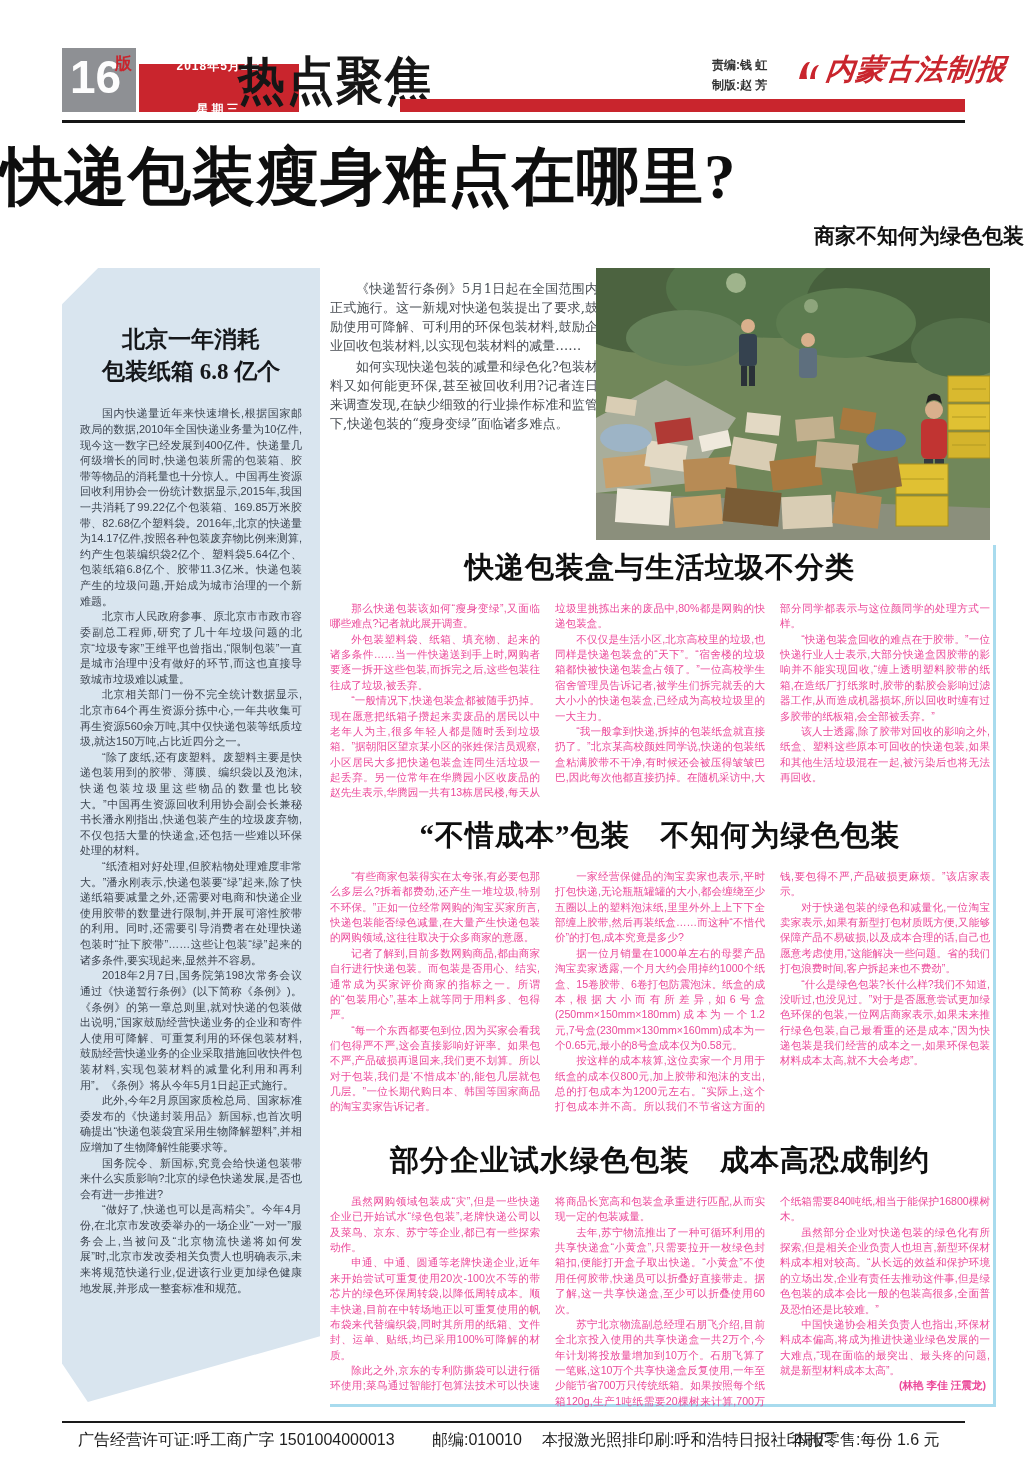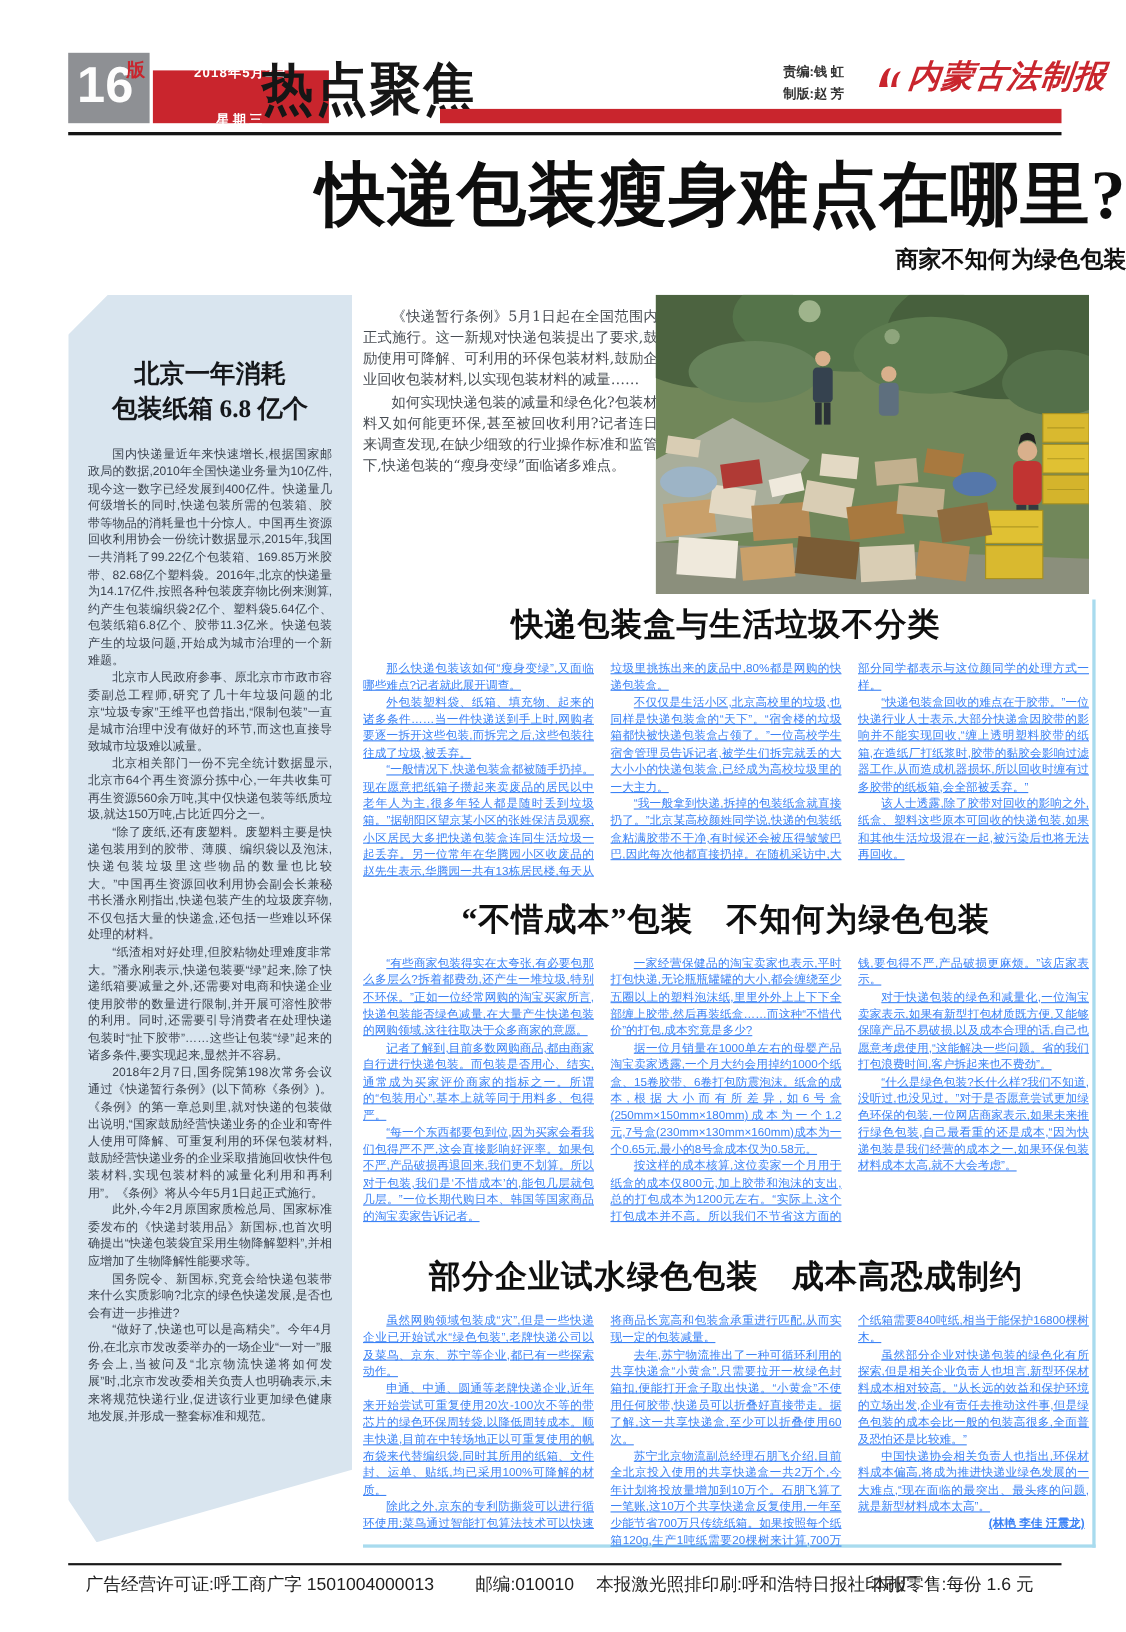--- a/index.html
+++ b/index.html
@@ -15,21 +15,21 @@
   .date-box .d2{font-size:12px;font-weight:bold;letter-spacing:3px;margin-top:23px;}
   .section-title{position:absolute;left:238px;top:50px;font-size:47px;font-weight:900;color:#161616;
                  letter-spacing:2px;transform:scaleY(1.08);font-family:"Liberation Sans",sans-serif;}
   .red-bar{position:absolute;left:400px;top:99px;width:565px;height:13px;background:#c9252d;}
   .editors{position:absolute;left:712px;top:56px;font-size:12px;line-height:1.65;color:#333;font-weight:bold;}
   .masthead{position:absolute;left:796px;top:50px;display:flex;align-items:center;gap:4px;color:#c9252d;}
   .masthead .mtext{font-size:29px;font-weight:900;font-family:"Liberation Serif",serif;
                    font-style:italic;transform:skewX(-6deg);letter-spacing:1px;white-space:nowrap;}
   .header-rule{position:absolute;left:62px;top:120px;width:903px;height:3px;background:#151515;}
   
-  .headline{position:absolute;left:0;top:134px;width:1024px;text-align:right;margin:0;
+  .headline{position:absolute;left:0;top:134px;width:1024px;text-align:left;margin:0;
             font-family:"Liberation Serif",serif;font-weight:900;font-size:63px;color:#0e0e0e;letter-spacing:1px;}
   .subhead{position:absolute;left:0;top:222px;width:1024px;text-align:right;margin:0;
            font-size:21px;font-weight:bold;color:#111;}
   
   .sidebar{position:absolute;left:62px;top:268px;width:258px;height:1134px;background:#d9e5ef;
            clip-path:polygon(14% 0,100% 0,100% 94.2%,10% 100%,0 96.6%,0 3.2%);
            padding:56px 18px 0;box-sizing:border-box;overflow:hidden;}
   .sidebar h3{margin:0 0 18px;text-align:center;font-family:"Liberation Serif",serif;
               font-size:23px;font-weight:900;color:#15171a;line-height:1.4;}
   .sidebar p{margin:0;font-size:11px;line-height:1.42;text-indent:2em;text-align:justify;color:#3c4450;}
@@ -39,21 +39,21 @@
            text-indent:2em;text-align:justify;color:#474c52;}
   
   .photo{position:absolute;left:596px;top:268px;width:394px;height:272px;margin:0;overflow:hidden;}
   
   .frame{position:absolute;left:330px;top:545px;width:666px;height:862px;
          border-right:3px solid #a8dbee;border-bottom:3px solid #a8dbee;box-sizing:border-box;}
   
   .sec{position:absolute;left:330px;width:660px;}
   .sec h4{margin:0 0 13px;text-align:center;font-family:"Liberation Serif",serif;
           font-size:29px;font-weight:900;color:#0f0f0f;letter-spacing:1px;}
-  .cols{column-count:3;column-gap:15px;text-align:justify;color:#3b82f6;overflow:hidden;text-decoration:underline;}
+  .cols{column-count:3;column-gap:15px;text-align:justify;color:#ec4899;overflow:hidden;}
   .cols p{margin:0;font-size:10.6px;line-height:1.45;text-indent:2em;}
   .s1{top:548px;} .s1 .cols{height:222px;}
   .s2{top:816px;} .s2 .cols{height:282px;}
   .s3{top:1141px;} .s3 .cols{height:236px;}
   .byline{text-align:right;text-indent:0 !important;padding-right:4px;font-weight:bold;}
   
   .foot-rule{position:absolute;left:62px;top:1421px;width:903px;height:2px;background:#1a1a1a;}
   .footer{position:absolute;left:0;top:1430px;width:1024px;height:20px;font-size:16px;color:#1e1e1e;}
   .footer span{position:absolute;white-space:nowrap;}
   .f1{left:78px;} .f2{left:432px;} .f3{left:542px;} .f4{left:792px;}

